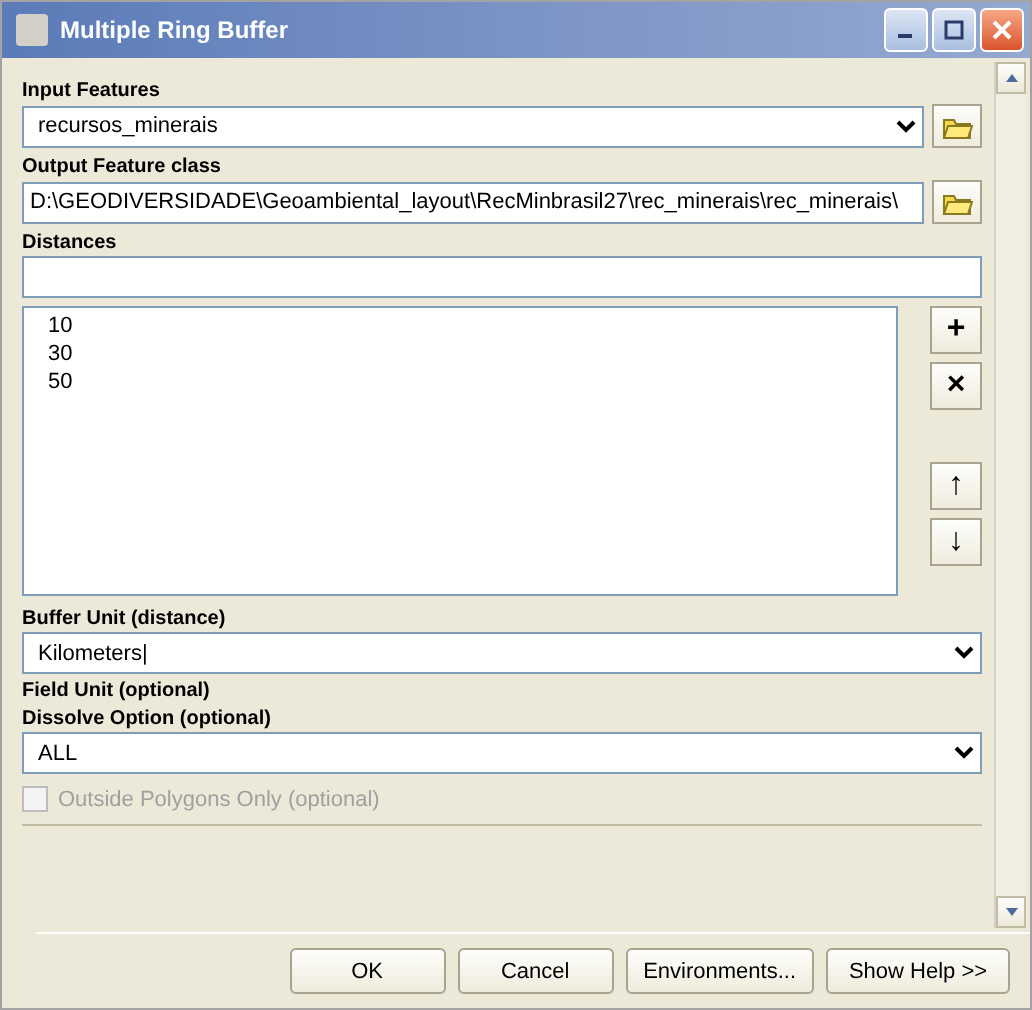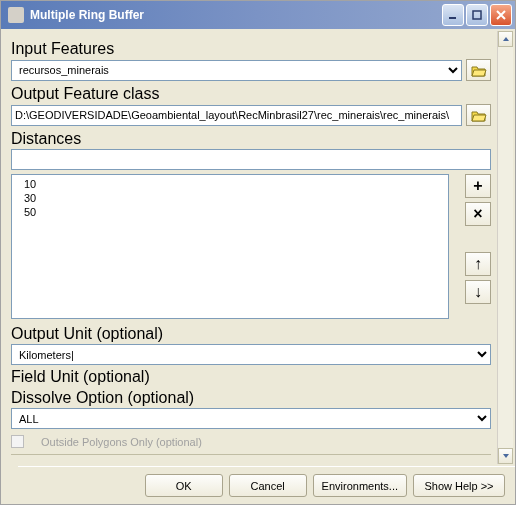--- a/index.html
+++ b/index.html
@@ -8,31 +8,31 @@
   .titlebar { height: 28px; background: linear-gradient(to right, #5a7bb8 0%, #7b93c5 50%, #95a9cf 100%); display: flex; align-items: center; padding: 0 3px; }
   .titlebar-icon { width: 16px; height: 16px; margin: 0 4px; background: #d4d0c8; border-radius: 2px; }
   .titlebar-text { flex: 1; color: #fff; font-size: 12px; font-weight: bold; padding-left: 2px; }
   .win-btn { width: 22px; height: 22px; margin-left: 2px; border: 1px solid #fff; background: linear-gradient(#dce6f4, #a9bfe0); border-radius: 3px; display: flex; align-items: center; justify-content: center; cursor: pointer; }
   .win-btn.close { background: linear-gradient(#f7a887, #d9542c); }
   .win-btn svg { width: 10px; height: 10px; }
   .content { position: absolute; top: 28px; left: 0; right: 0; bottom: 38px; padding: 8px 10px 4px 10px; overflow: hidden; }
   .scrollbar { position: absolute; right: 2px; top: 30px; bottom: 40px; width: 16px; background: #f1efe2; border-left: 1px solid #d4d0c8; }
   .scroll-arrow { height: 16px; background: linear-gradient(#fdfdfb,#ece9d8); border: 1px solid #c0bda4; display: flex; align-items: center; justify-content: center; }
   .body-inner { padding-right: 14px; }
-  .label { font-size: 16px; color: #000; margin-top: 3px; margin-bottom: 1px; }
+  .label { font-size: 10px; color: #000; margin-top: 3px; margin-bottom: 1px; font-weight: bold; }
   .row { display: flex; align-items: center; gap: 4px; margin-bottom: 4px; }
   select, input.text { font-size: 11px; height: 21px; border: 1px solid #7f9db9; background: #fff; padding: 1px 3px; width: 100%; }
   .browse-btn { width: 26px; height: 22px; border: 1px solid #a9a48d; background: linear-gradient(#fdfdfb,#efecdd); display: flex; align-items: center; justify-content: center; cursor: pointer; }
   .folder-icon { width: 16px; height: 13px; }
   .distances-wrap { display: flex; gap: 16px; }
   .distances-list { flex: 1; height: 145px; background: #fff; border: 1px solid #7f9db9; font-size: 11px; padding: 2px 2px; overflow: auto; }
   .distances-list div { padding: 0 10px; line-height: 14px; }
   .side-btns { width: 26px; display: flex; flex-direction: column; gap: 4px; }
   .icon-btn { width: 26px; height: 24px; border: 1px solid #a9a48d; background: linear-gradient(#fdfdfb,#efecdd); display: flex; align-items: center; justify-content: center; cursor: pointer; font-size: 16px; font-weight: bold; }
-  .chk-row { display: flex; align-items: center; gap: 17px; margin-top: 6px; }
+  .chk-row { display: flex; align-items: center; gap: 5px; margin-top: 6px; }
   .chk { width: 13px; height: 13px; border: 1px solid #bdbdbd; background: #f4f4f4; }
   .chk-label { font-size: 11px; color: #a0a0a0; }
   .hr { border: none; border-top: 1px solid #c0bda4; margin: 6px 0 0 0; }
   .footer { position: absolute; left: 17px; right: 0; bottom: 0; height: 38px; background: #ece9d8; border-top: 1px solid #fff; display: flex; align-items: center; justify-content: flex-end; padding: 0 10px; gap: 6px; }
   .btn { min-width: 78px; height: 23px; font-size: 11px; background: linear-gradient(#fdfdfb,#efecdd); border: 1px solid #a9a48d; border-radius: 3px; cursor: pointer; padding: 0 8px; }
   .gap { height: 18px; }
 </style>
 </head>
 <body>
 
@@ -99,21 +99,21 @@
           <div class="gap"></div>
           <div class="icon-btn">
               <span>↑</span>
             </div>
           <div class="icon-btn">
               <span>↓</span>
             </div>
         </div>
       </div>
 
-      <div class="label" style="margin-top:6px">Output Unit (optional)</div>
+      <div class="label" style="margin-top:6px">Buffer Unit (distance)</div>
       <select><option>Kilometers|</option></select>
 
       <div class="label">Field Unit (optional)</div>
 
       <div class="label">Dissolve Option (optional)</div>
       <select><option>ALL</option></select>
 
       <div class="chk-row">
         <div class="chk"></div>
         <div class="chk-label">Outside Polygons Only (optional)</div>

